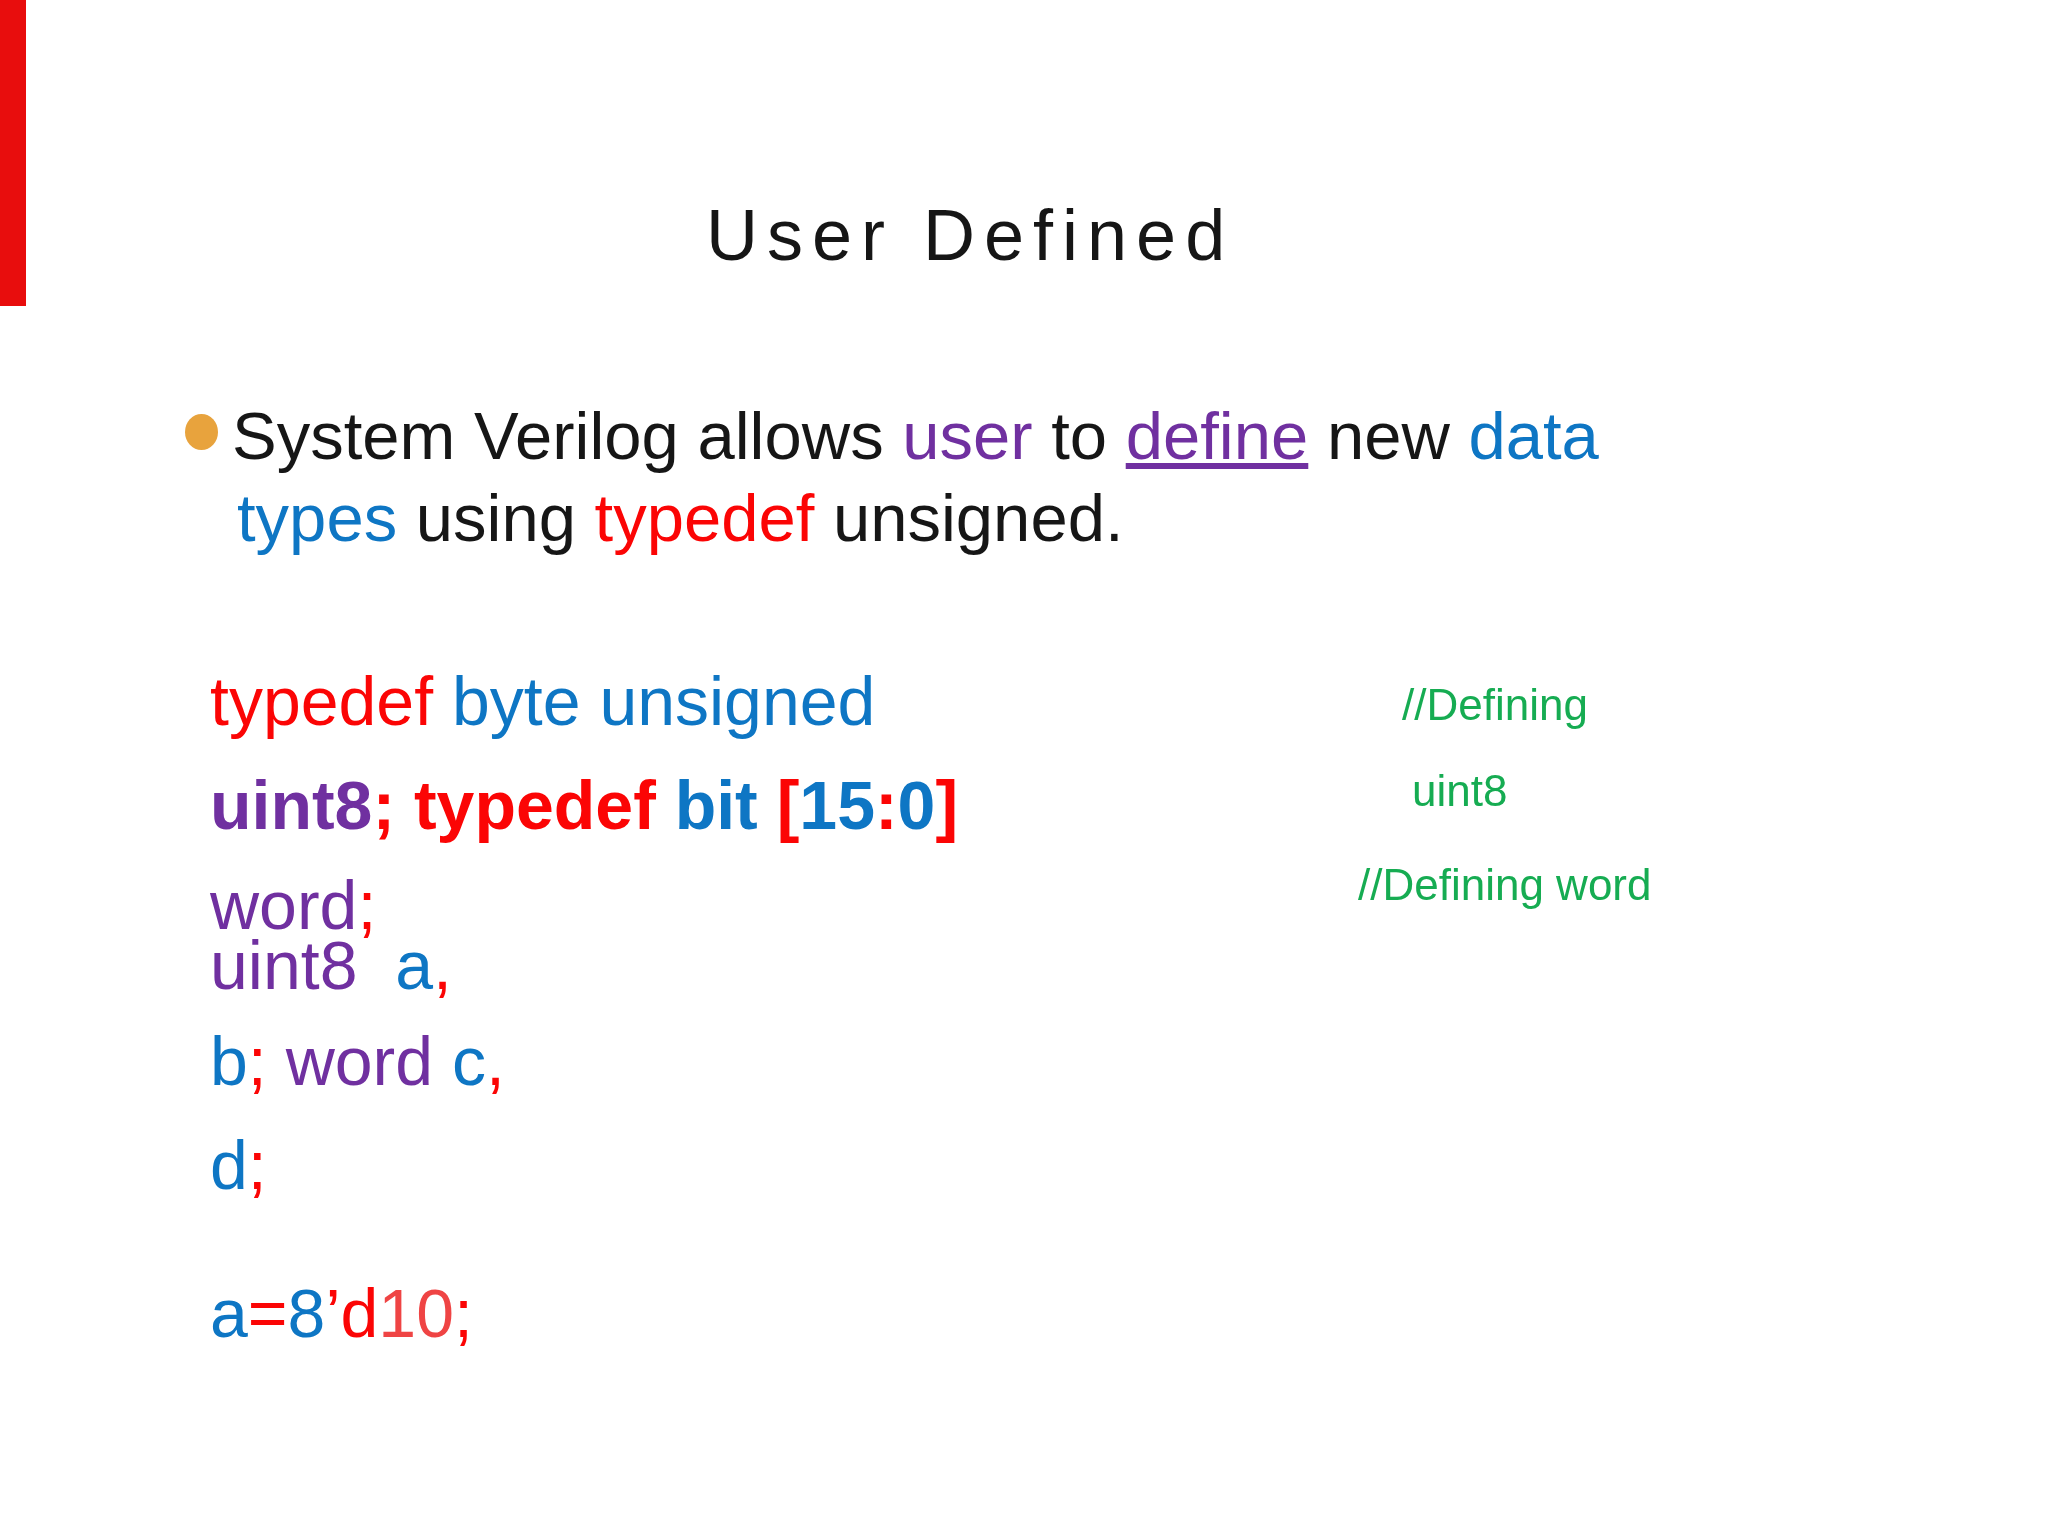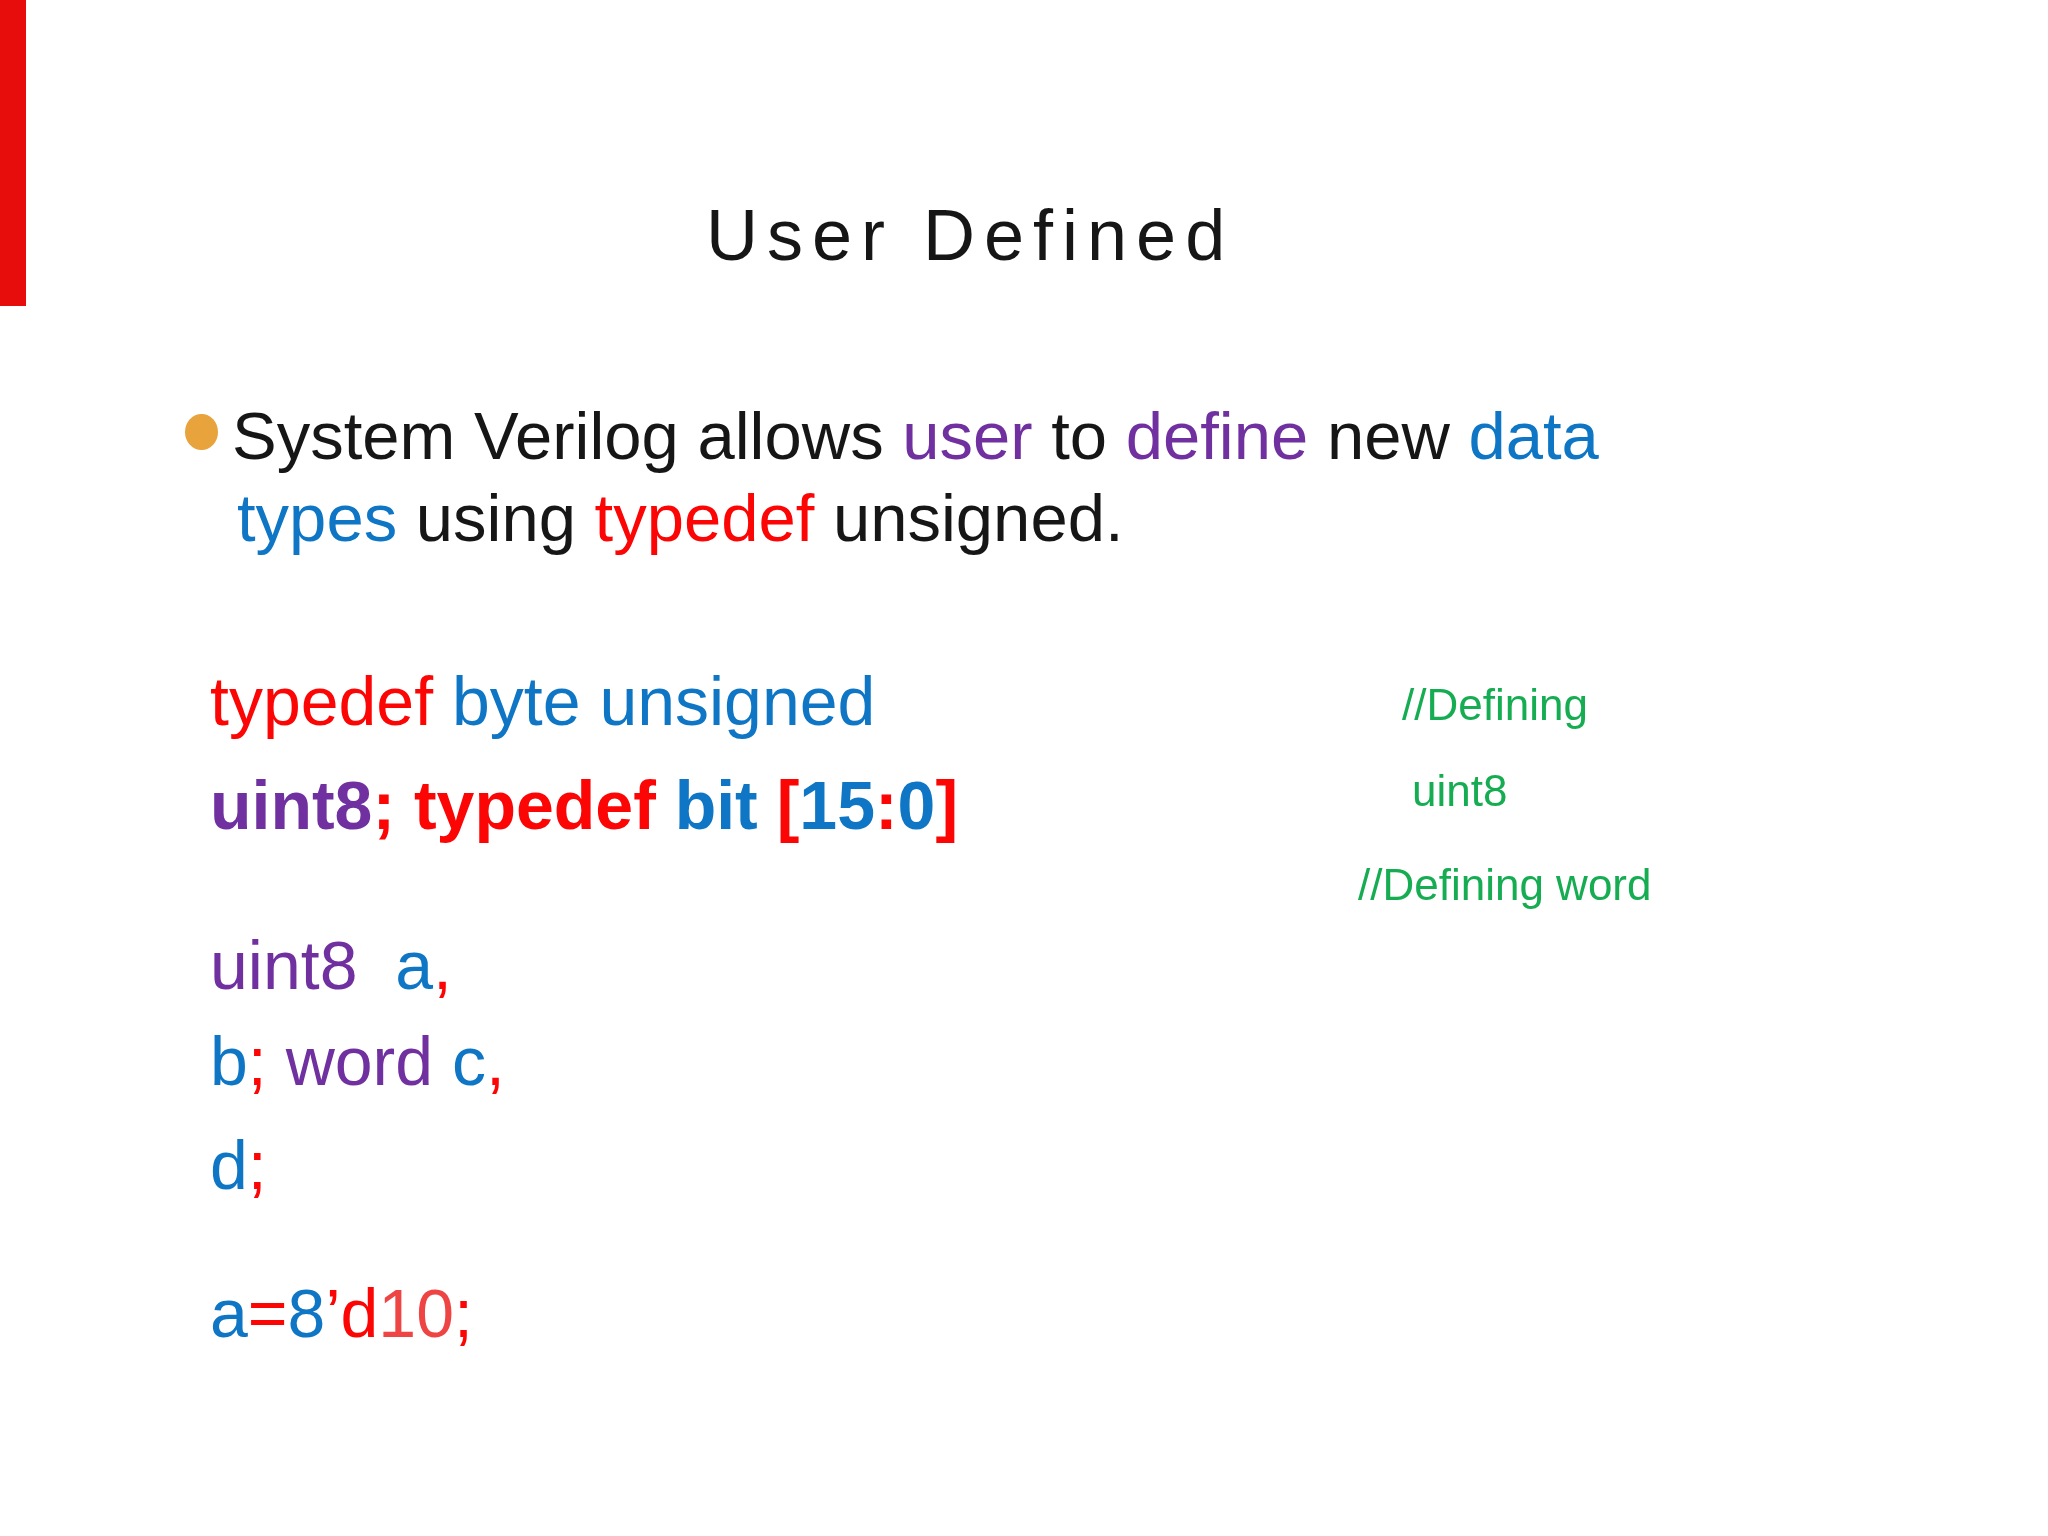--- a/index.html
+++ b/index.html
@@ -64,28 +64,29 @@
 <body>
 
 <div id="slide">
 
   <div id="edge-bar" style="background-color: rgb(232, 13, 13);"></div>
 
   <div id="title" class="abs" style="color: rgb(22, 22, 22);">User Defined</div>
 
   <span class="bullet-dot" style="background-color: rgb(232, 163, 61);"></span>
 
-  <div id="bullet-line-1" class="abs body-line"><span style="color: rgb(22, 22, 22);">System Verilog allows </span><span style="color: rgb(112, 48, 160);">user</span><span style="color: rgb(22, 22, 22);"> to </span><span style="color: rgb(112, 48, 160);">define</span><span style="color: rgb(22, 22, 22);"> new </span><span style="color: rgb(14, 118, 196);">data</span></div>
+  <div id="bullet-line-1" class="abs body-line"><span style="color: rgb(22, 22, 22);">System Verilog allows </span><span style="color: rgb(112, 48, 160);">user</span><span style="color: rgb(22, 22, 22);"> to </span><span style="color: rgb(112, 48, 160); text-decoration: underline;">define</span><span style="color: rgb(22, 22, 22);"> new </span><span style="color: rgb(14, 118, 196);">data</span></div>
 
   <div id="bullet-line-2" class="abs body-line"><span style="color: rgb(14, 118, 196);">types</span><span style="color: rgb(22, 22, 22);"> using </span><span style="color: rgb(251, 5, 5);">typedef</span><span style="color: rgb(22, 22, 22);"> unsigned.</span></div>
 
   <div id="code-line-0" class="abs code-line"><span style="color: rgb(251, 5, 5);">typedef</span><span style="color: rgb(14, 118, 196);"> byte unsigned</span></div>
 
   <div id="code-line-1" class="abs code-line"><span style="color: rgb(112, 48, 160);">uint8</span><span style="color: rgb(251, 5, 5);">; typedef </span><span style="color: rgb(14, 118, 196);">bit </span><span style="color: rgb(251, 5, 5);">[</span><span style="color: rgb(14, 118, 196);">15</span><span style="color: rgb(251, 5, 5);">:</span><span style="color: rgb(14, 118, 196);">0</span><span style="color: rgb(251, 5, 5);">]</span></div>
 
+  <div id="code-line-2" class="abs code-line"><span style="color: rgb(112, 48, 160);">word</span><span style="color: rgb(251, 5, 5);">;</span></div>
 
   <div id="code-line-3" class="abs code-line"><span style="color: rgb(112, 48, 160);">uint8</span><span style="color: rgb(14, 118, 196);">  a</span><span style="color: rgb(251, 5, 5);">,</span></div>
 
   <div id="code-line-4" class="abs code-line"><span style="color: rgb(14, 118, 196);">b</span><span style="color: rgb(251, 5, 5);">;</span><span style="color: rgb(112, 48, 160);"> word </span><span style="color: rgb(14, 118, 196);">c</span><span style="color: rgb(251, 5, 5);">,</span></div>
 
   <div id="code-line-5" class="abs code-line"><span style="color: rgb(14, 118, 196);">d</span><span style="color: rgb(251, 5, 5);">;</span></div>
 
   <div id="code-line-6" class="abs code-line"><span style="color: rgb(14, 118, 196);">a</span><span style="color: rgb(251, 5, 5);">=</span><span style="color: rgb(14, 118, 196);">8</span><span style="color: rgb(251, 5, 5);">’d</span><span style="color: #ef4444; text-align: right;">10</span><span style="color: rgb(251, 5, 5);">;</span></div>
 
 

